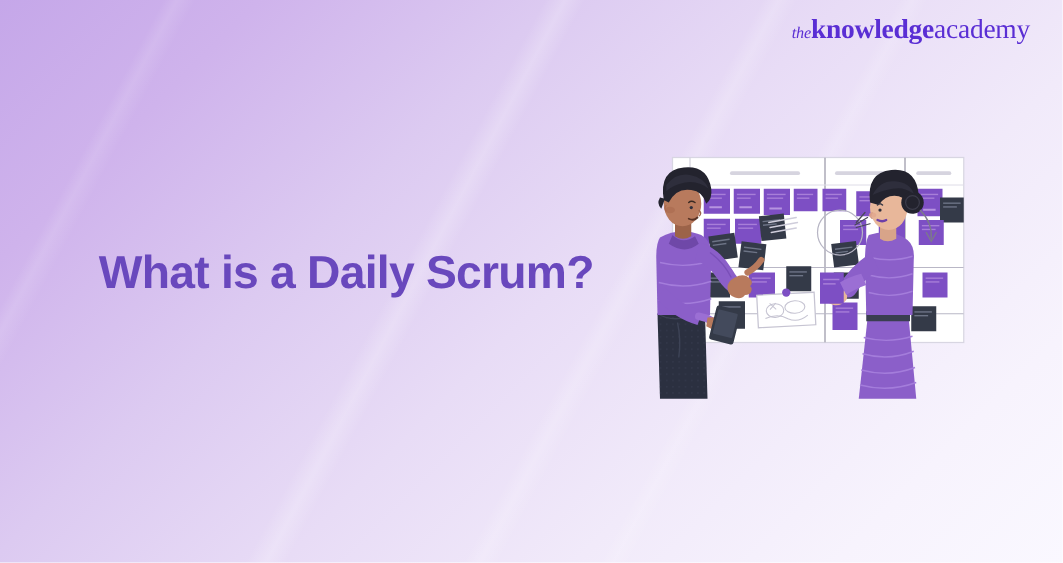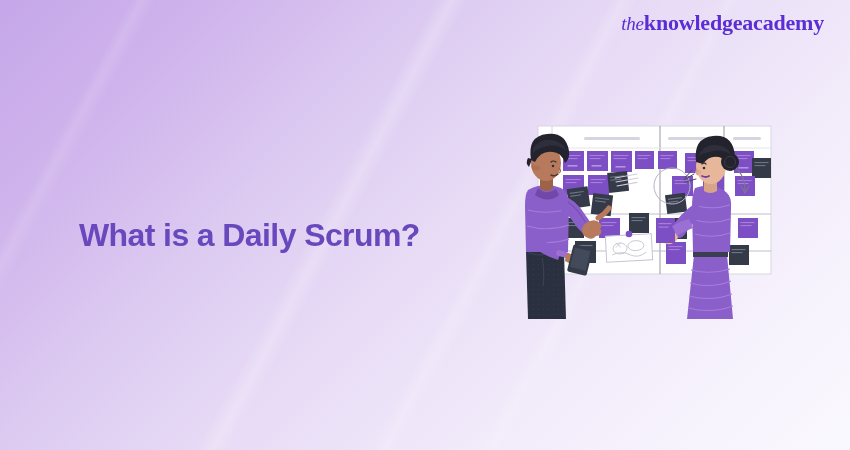--- a/index.html
+++ b/index.html
@@ -33,34 +33,33 @@
   .logo{
     position:absolute;
     right:26px; top:12px;
     font-family:"Liberation Serif", serif;
     font-size:22px;
     color:#5a2ed4;
     letter-spacing:-0.2px;
     white-space:nowrap;
     line-height:1;
   }
-  .logo .the{ font-style:italic; font-size:19px; }
+  .logo .the{ font-style:italic; font-size:13px; }
   .logo .knowledge{ font-weight:700; }
-  .logo .academy{ font-weight:700; }
+  .logo .academy{ font-weight:400; }
 
   
   .headline{
     position:absolute;
     left:79px; top:197px;
-    font-size:32px;
+    font-size:37px;
     font-weight:700;
     color:#6948bd;
     letter-spacing:-0.6px;
     white-space:nowrap;
-    margin-top:20px;
   }
 
   
   .illustration{
     position:absolute;
     left:512px; top:118px;
     width:300px; height:215px;
   }
   .illu-svg{ width:100%; height:100%; display:block; }
 </style>

